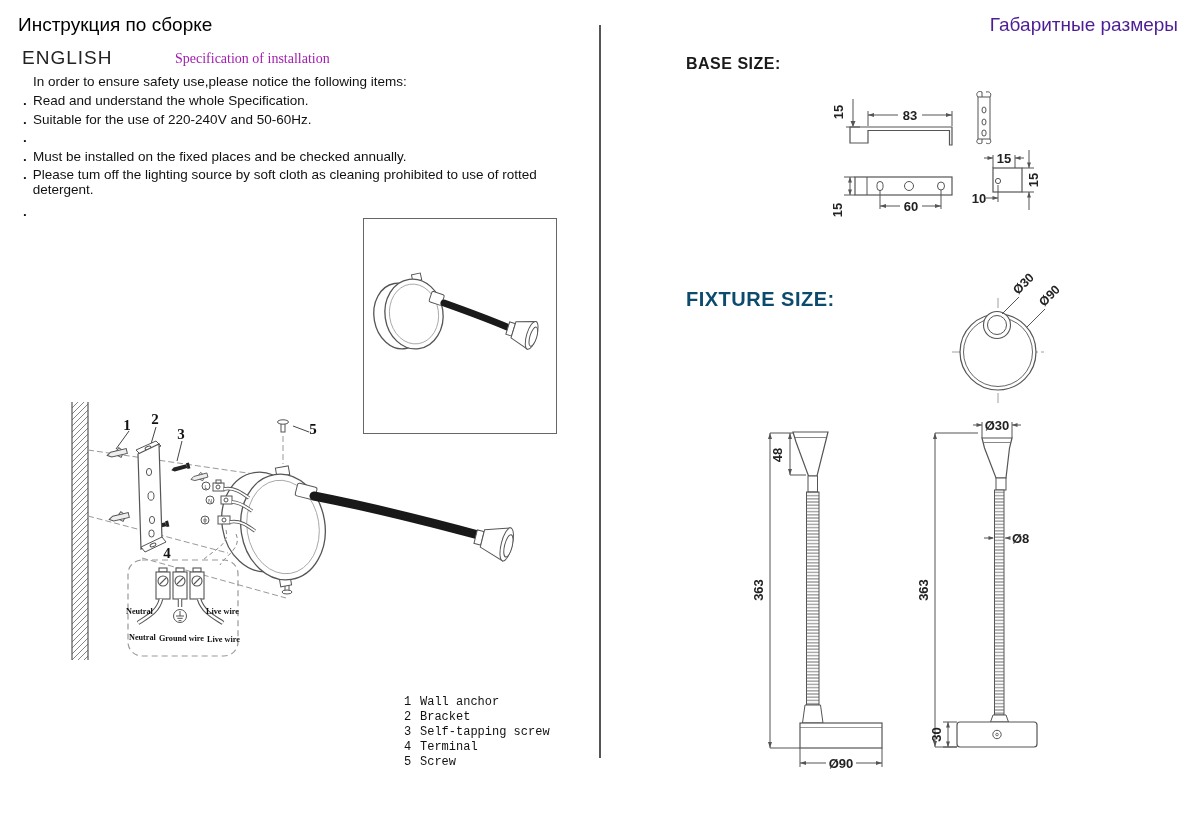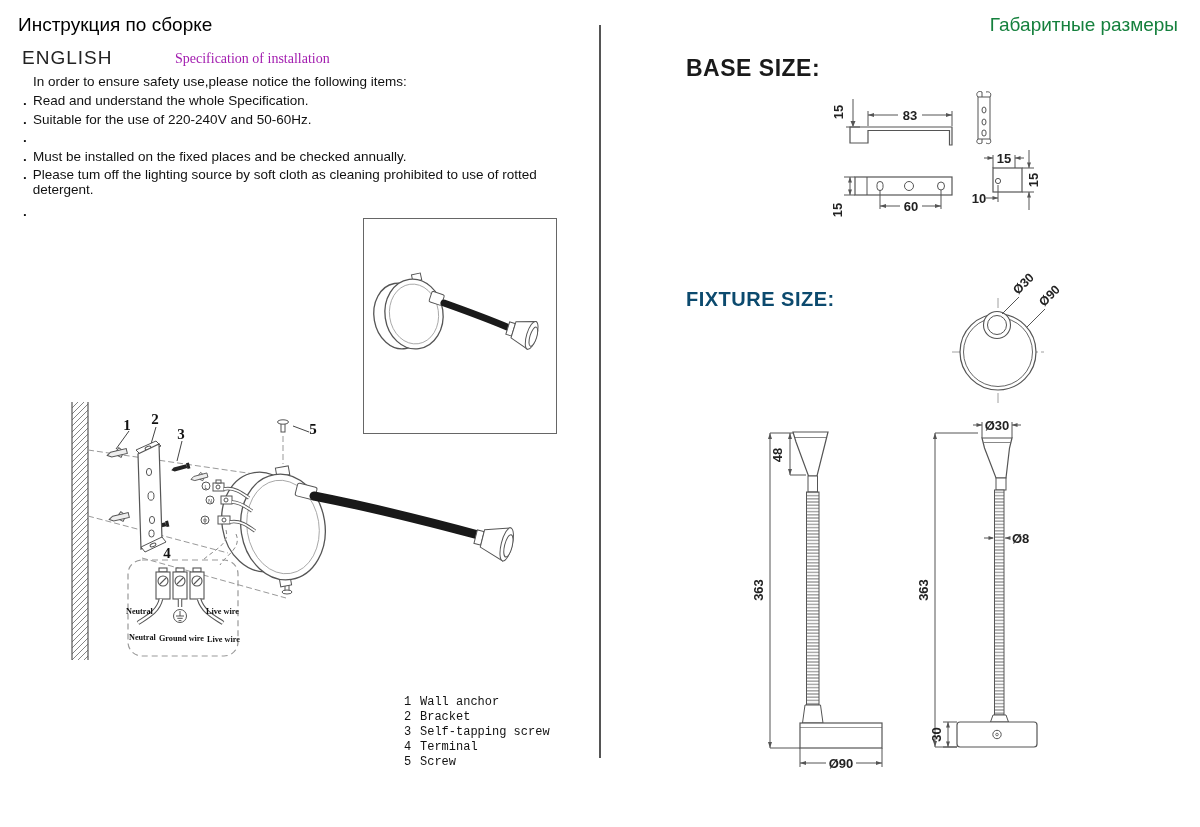--- a/index.html
+++ b/index.html
@@ -1,31 +1,31 @@
 <!DOCTYPE html>
 <html><head>
 <meta charset="utf-8">
 <style>
   html,body{margin:0;padding:0;background:#fff;}
   .page{position:relative;width:1200px;height:795px;background:#ffffff;overflow:hidden;
         font-family:"Liberation Sans",sans-serif;color:#111;border-radius:29px;}
   .abs{position:absolute;}
   .title-left{left:18px;top:14px;font-size:19px;color:#000;}
-  .title-right{right:22px;top:14px;font-size:19px;color:#15803d;}
+  .title-right{right:22px;top:14px;font-size:19px;color:#4c1d95;}
   .eng-heading{left:22px;top:47px;font-size:19px;letter-spacing:1px;color:#222;}
   .spec-sub{left:175px;top:51px;font-family:"Liberation Serif",serif;font-size:14px;color:#a21caf;}
   .eng-list{left:23px;top:74px;width:560px;font-family:Liberation Sans, sans-serif;
             font-size:13.5px;color:#111;}
   .eng-list .intro{margin-left:10px;margin-bottom:4px;}
   .eng-row{display:flex;margin-top:3.5px;}
   .eng-row .blt{width:10px;font-weight:bold;}
   .eng-row:last-child{margin-top:7px;}
   .product-box{left:363px;top:218px;width:192px;height:214px;border:1px solid #666;}
   .divider{left:599px;top:25px;width:1.5px;height:733px;background:#555;}
-  .base-heading{left:686px;top:55px;font-size:23px;font-weight:bold;color:#1a1a1a;letter-spacing:0.5px;}
+  .base-heading{left:686px;top:55px;font-size:16px;font-weight:bold;color:#1a1a1a;letter-spacing:0.5px;}
   .fixture-heading{left:686px;top:288px;font-size:20px;font-weight:bold;color:#0c4a6e;letter-spacing:0.5px;}
   .parts{left:404px;top:695px;font-family:"Liberation Mono",monospace;font-size:12px;
          color:#111;line-height:15px;}
   .parts .row{display:flex;}
   .parts .num{width:16px;}
   .footer{left:0;top:779px;width:1200px;text-align:center;font-size:19px;color:#000;}
   svg text{font-family:"Liberation Sans",sans-serif;}
   svg .dim{font-size:13px;font-weight:bold;fill:#222;}
   svg .dimS{font-size:12.5px;font-weight:bold;fill:#222;}
   svg .callout{font-family:"Liberation Serif",serif;font-size:15px;font-weight:bold;fill:#111;}

